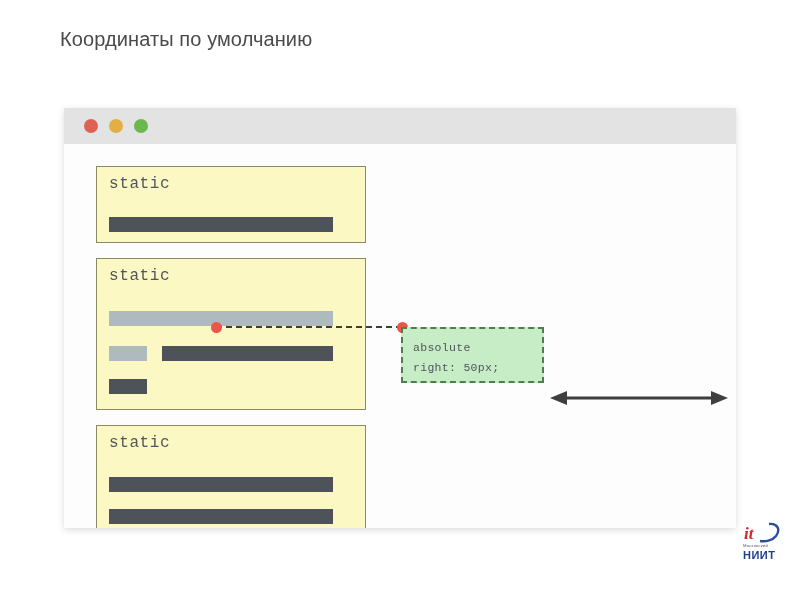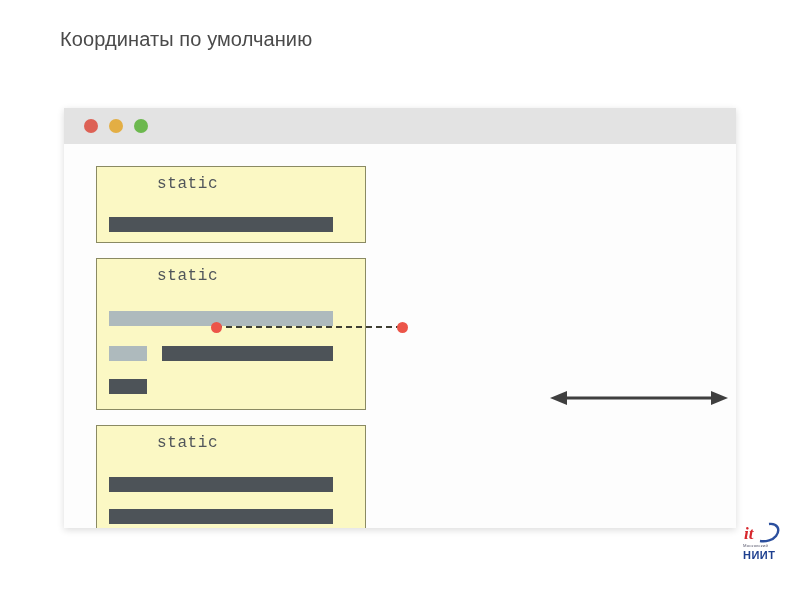--- a/index.html
+++ b/index.html
@@ -79,21 +79,20 @@
     box-sizing: border-box;
   }
   .block-label {
     position: absolute;
     left: 12px;
     top: 8px;
     font-family: "Liberation Mono", "DejaVu Sans Mono", monospace;
     font-size: 16px;
     color: #51565b;
     letter-spacing: 0.6px;
-    margin-left: 48px;
   }
   .bar {
     position: absolute;
     height: 15px;
   }
   .bar-dark  { background: #4d5358; }
   .bar-light { background: #aebabd; }
 
   
   #static-block-1 { left: 32px; top: 22px; width: 270px; height: 77px; }
@@ -206,20 +205,24 @@
     <div class="static-block" id="static-block-3">
       <span class="block-label">static</span>
       <span class="bar bar-dark" id="block3-bar1"></span>
       <span class="bar bar-dark" id="block3-bar2"></span>
     </div>
 
     <div class="connector-line"></div>
     <div class="red-dot" id="red-dot-origin"></div>
     <div class="red-dot" id="red-dot-target"></div>
 
+    <div class="absolute-box">
+      <span class="abs-line" id="absolute-line-1">absolute</span>
+      <span class="abs-line" id="absolute-line-2">right: 50px;</span>
+    </div>
 
     <svg class="measure-arrow" viewBox="0 0 178 20">
       <line x1="14" y1="10" x2="164" y2="10" stroke="#3f3f3f" stroke-width="3"></line>
       <polygon points="0,10 17,3 17,17" fill="#3f3f3f"></polygon>
       <polygon points="178,10 161,3 161,17" fill="#3f3f3f"></polygon>
     </svg>
 
   </div>
 </div>
 

